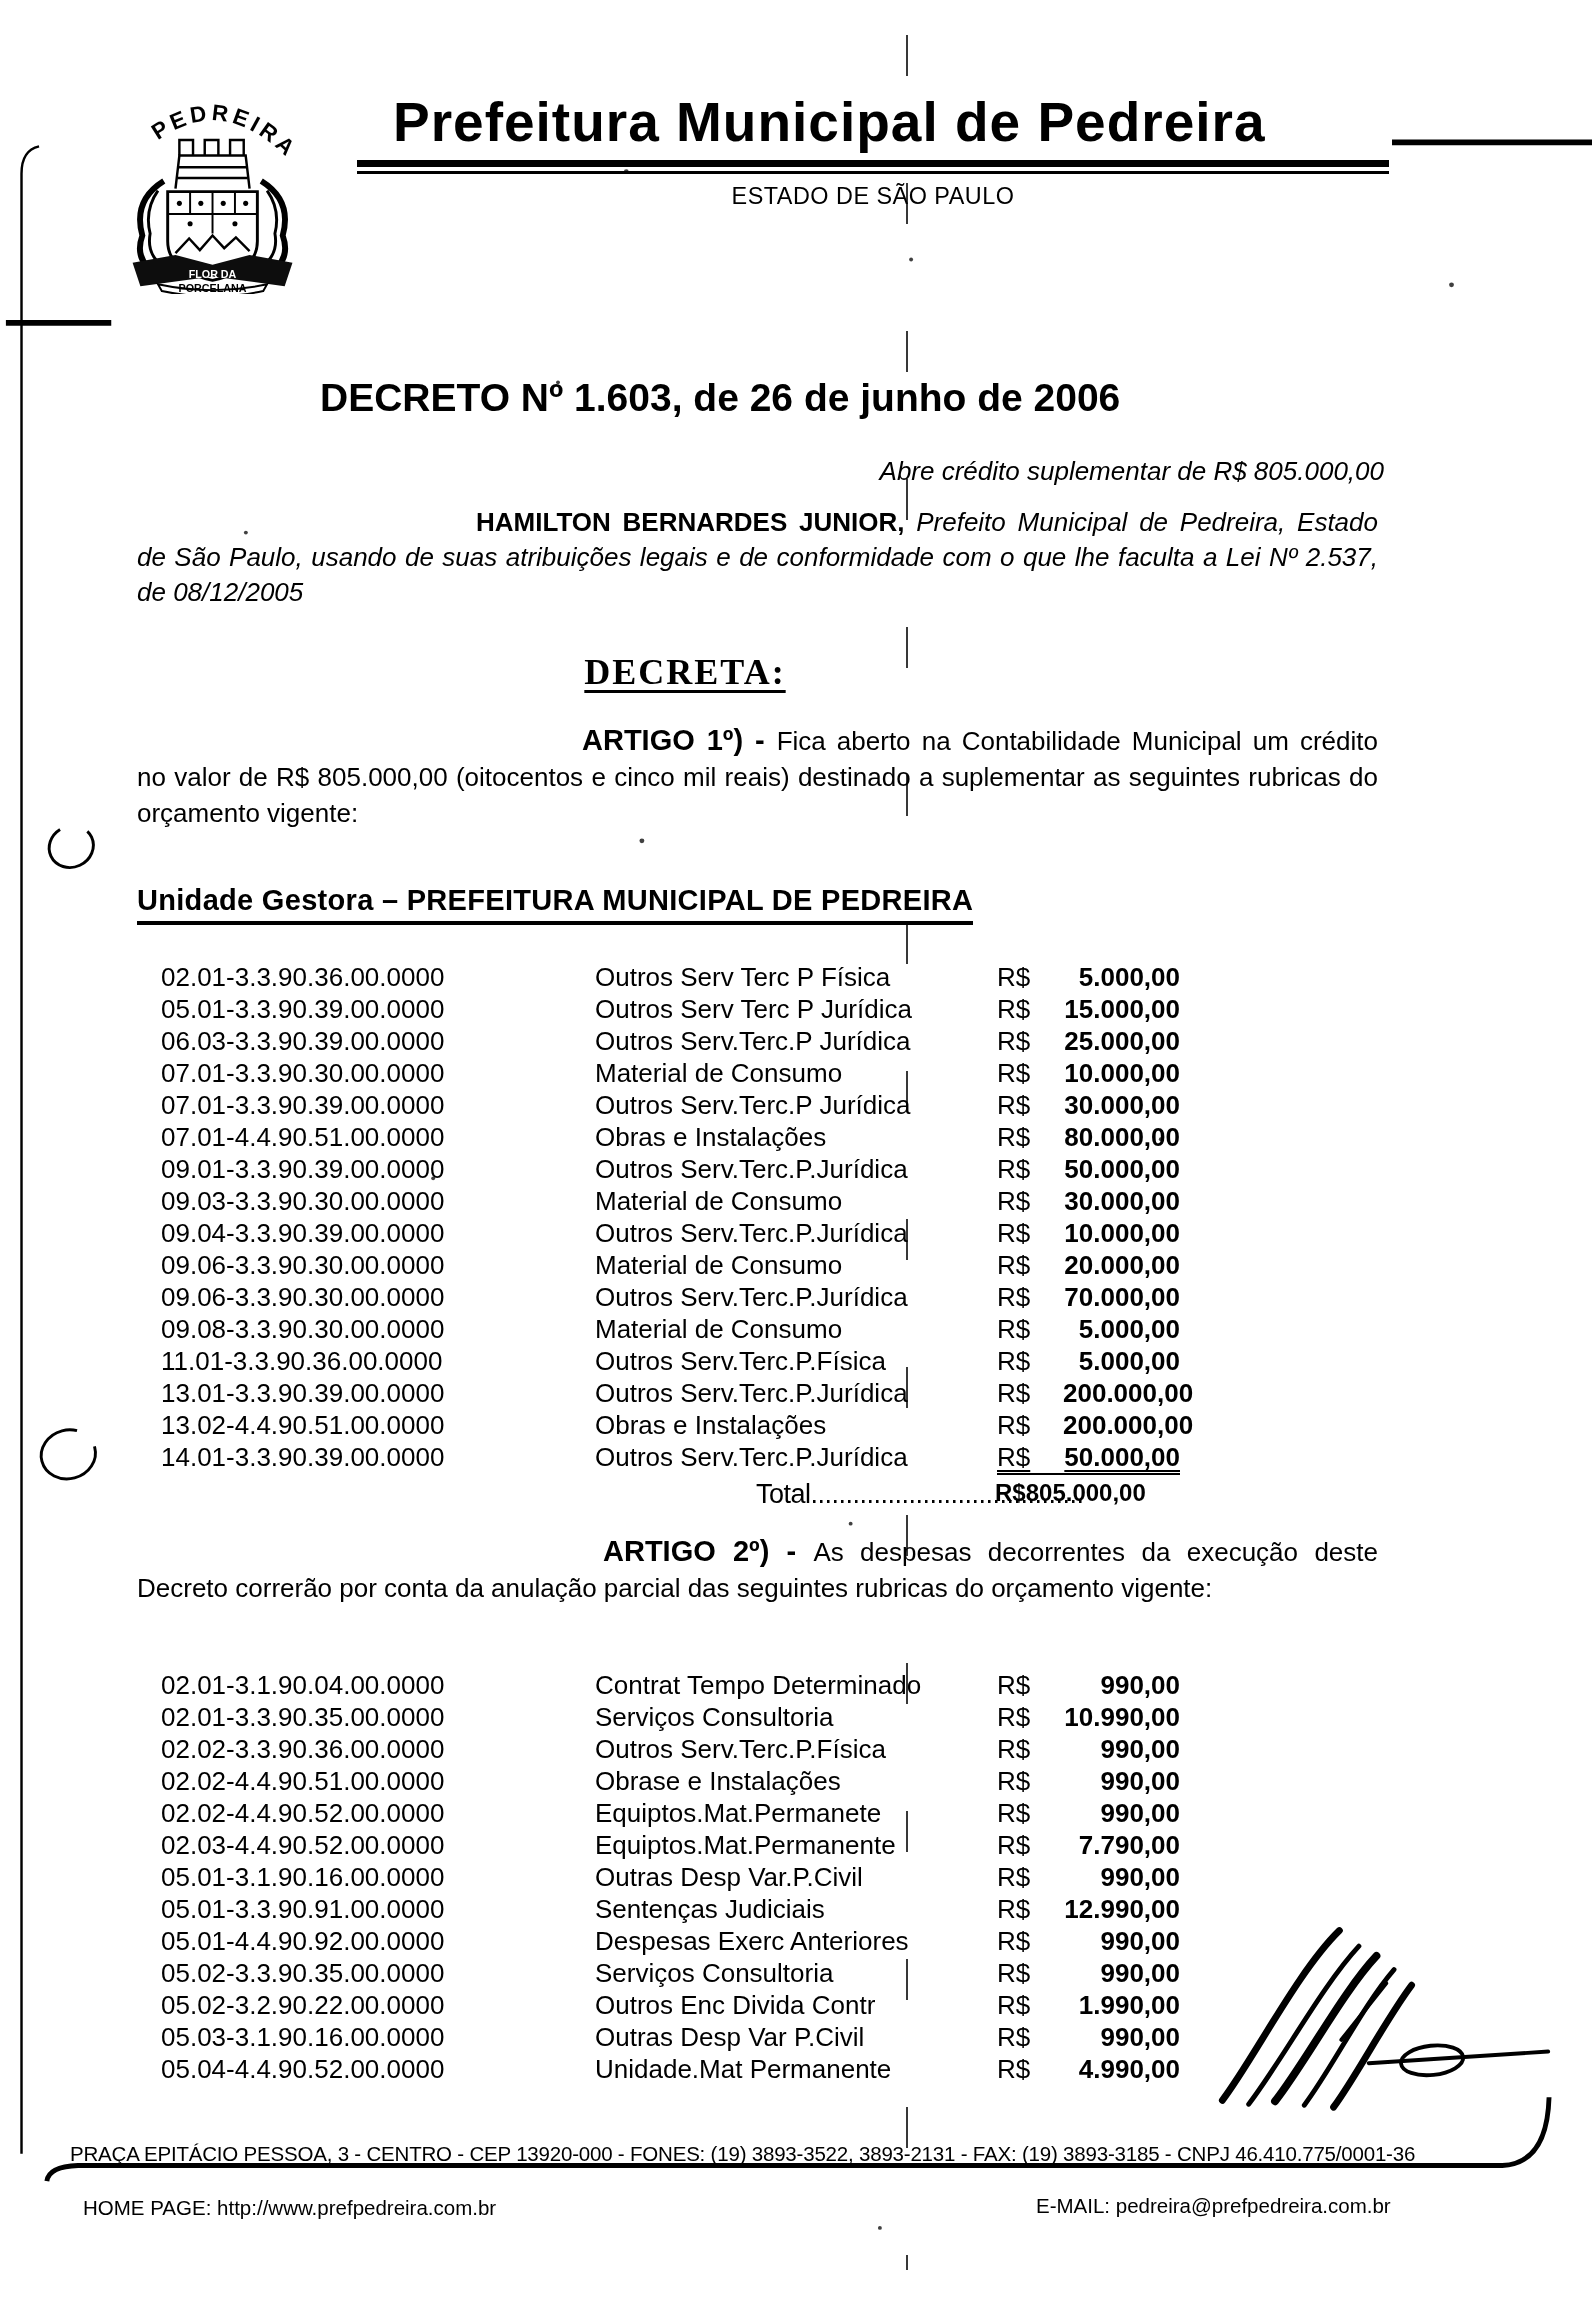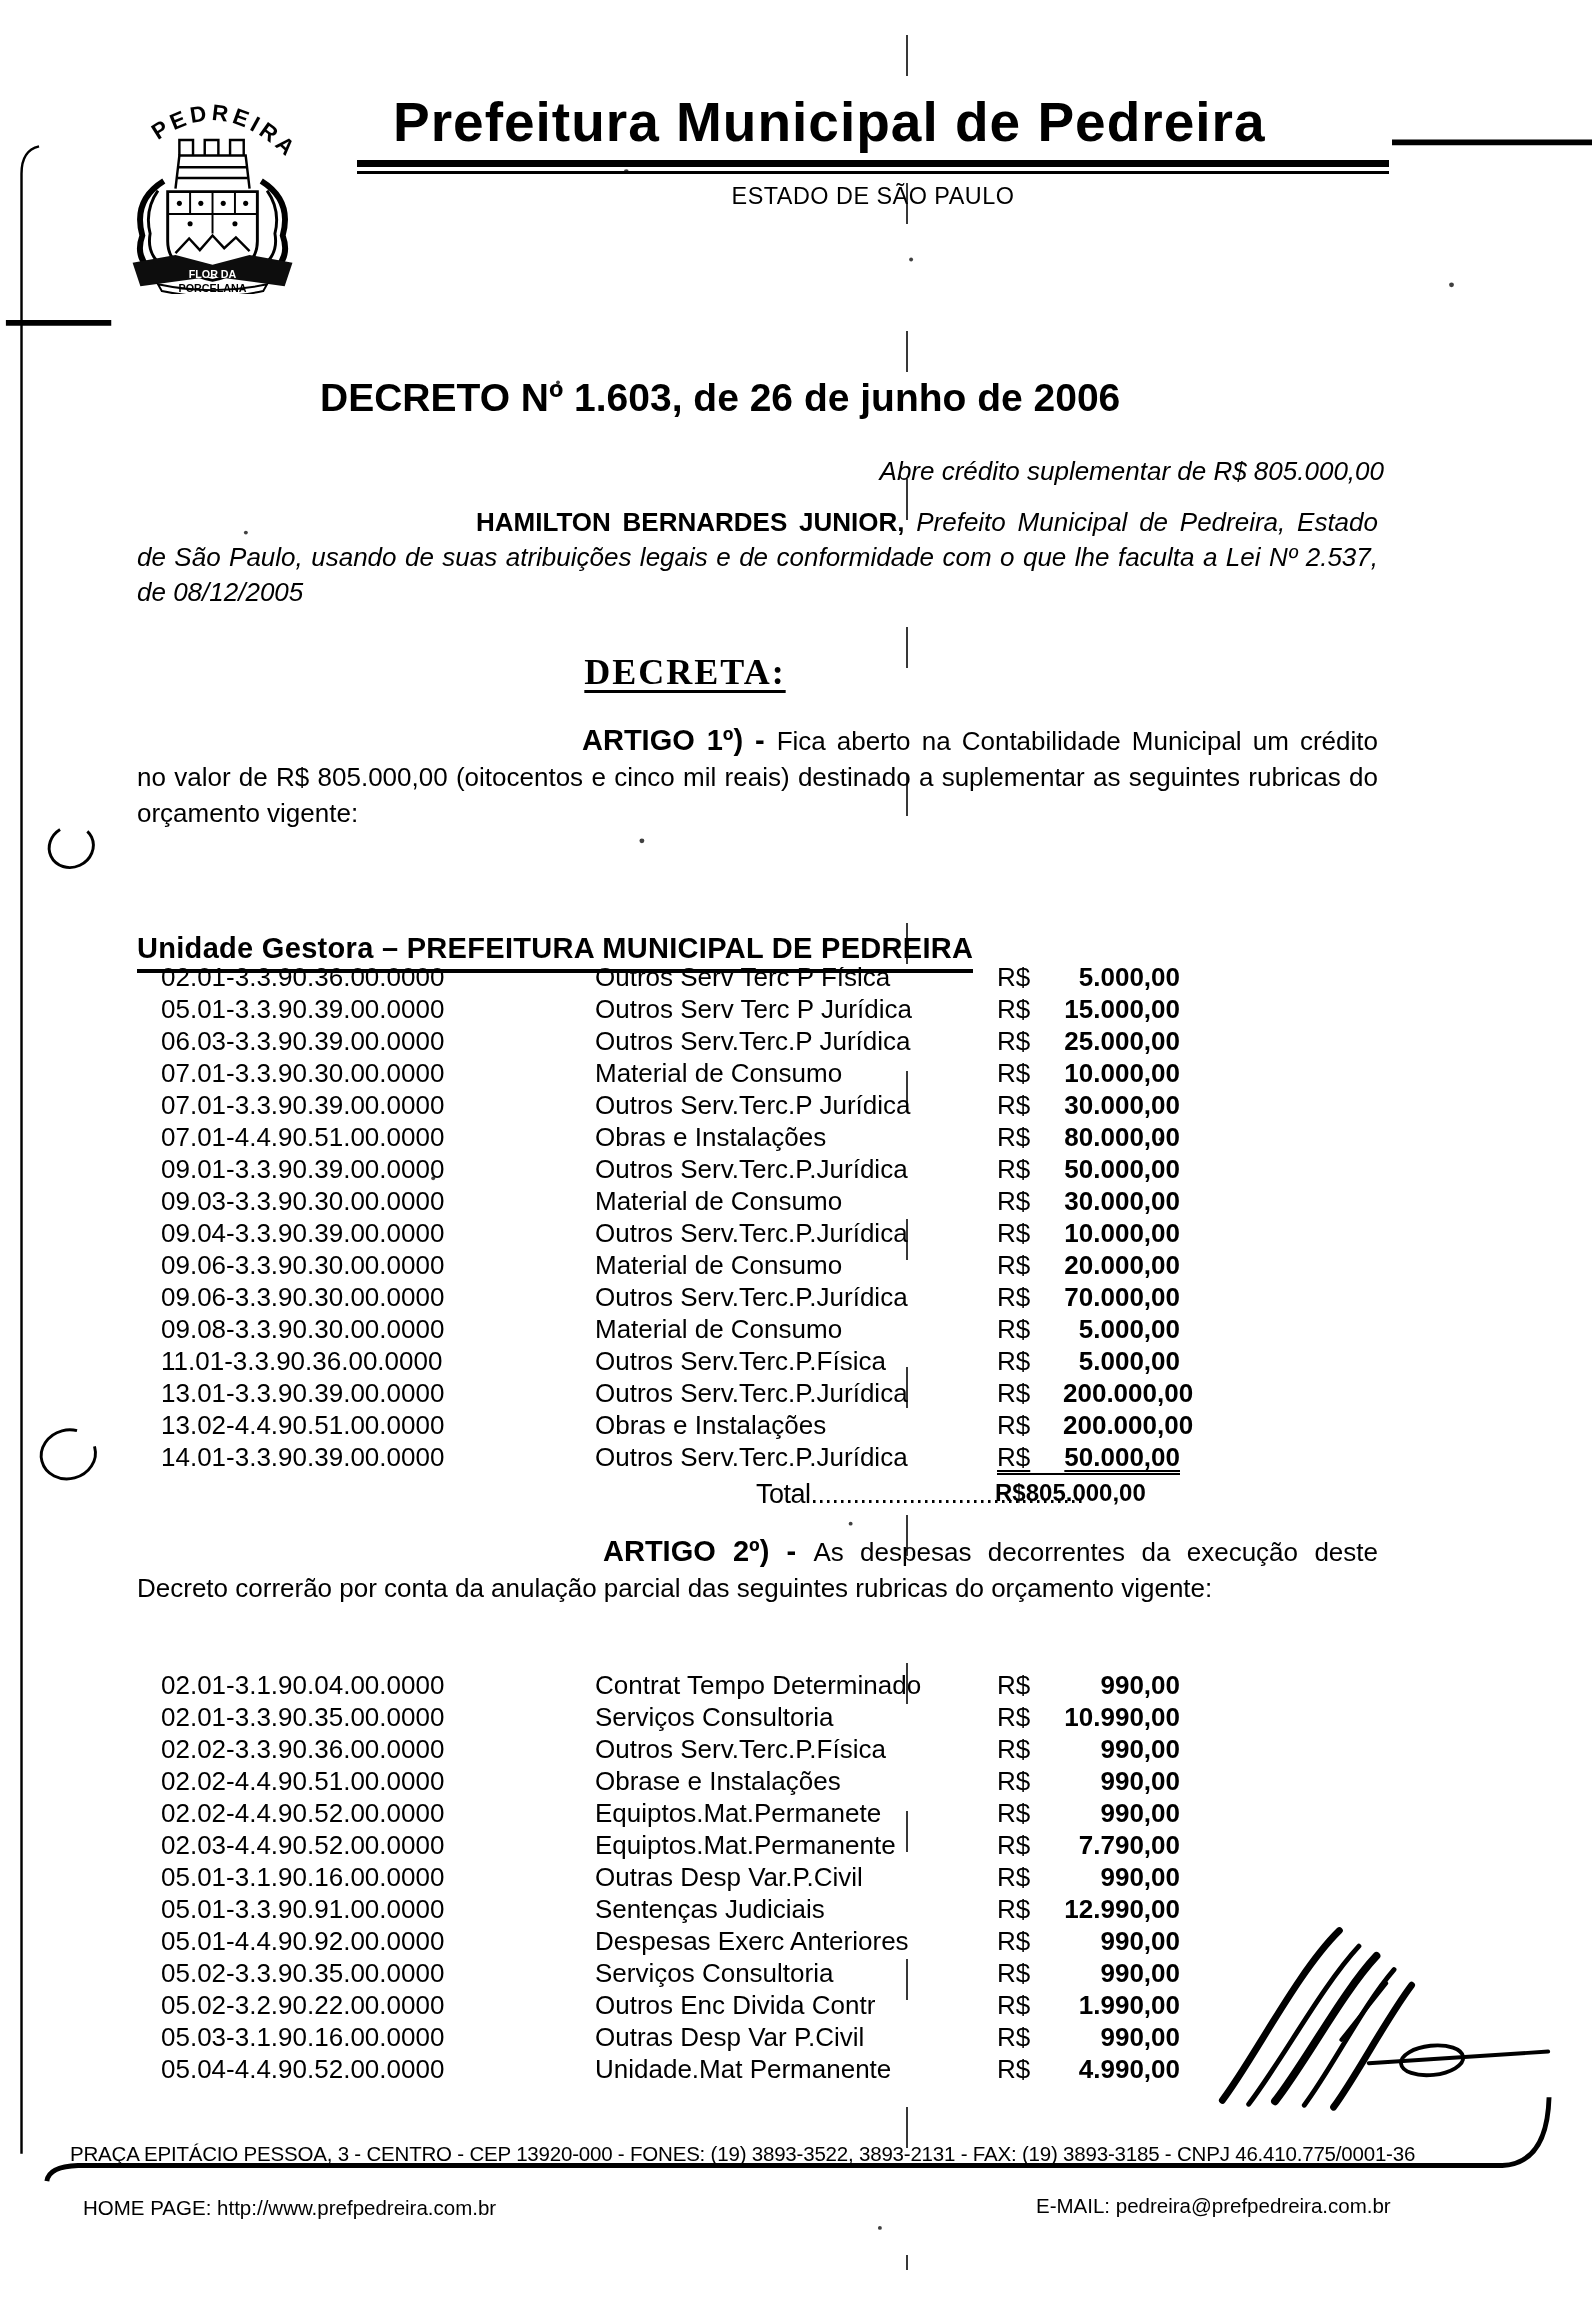--- a/index.html
+++ b/index.html
@@ -46,21 +46,20 @@
     left:137px; width:1241px; font-size:26px; line-height:36px;
     text-align:justify;
   }
   .artigo1 { top:722px; text-indent:445px; }
   .artigo2 { top:1533px; text-indent:466px; }
   .artigo .label { font-weight:700; font-size:29px; }
   .unidade {
     left:137px; top:884px; font-size:29px; font-weight:700;
     border-bottom:4.9px solid #000; padding-bottom:3.9px; letter-spacing:0.3px;
     display:inline-block;
-    margin-top:48px;
   }
 
   
   .btable { left:0; width:1593px; }
   .t1 { top:962px; }
   .t2 { top:1670px; }
   .t-row {
     display:grid; grid-template-columns:434px 402px 66px 117px;
     padding-left:161px; height:32px; font-size:26px; line-height:31px;
     white-space:nowrap;

